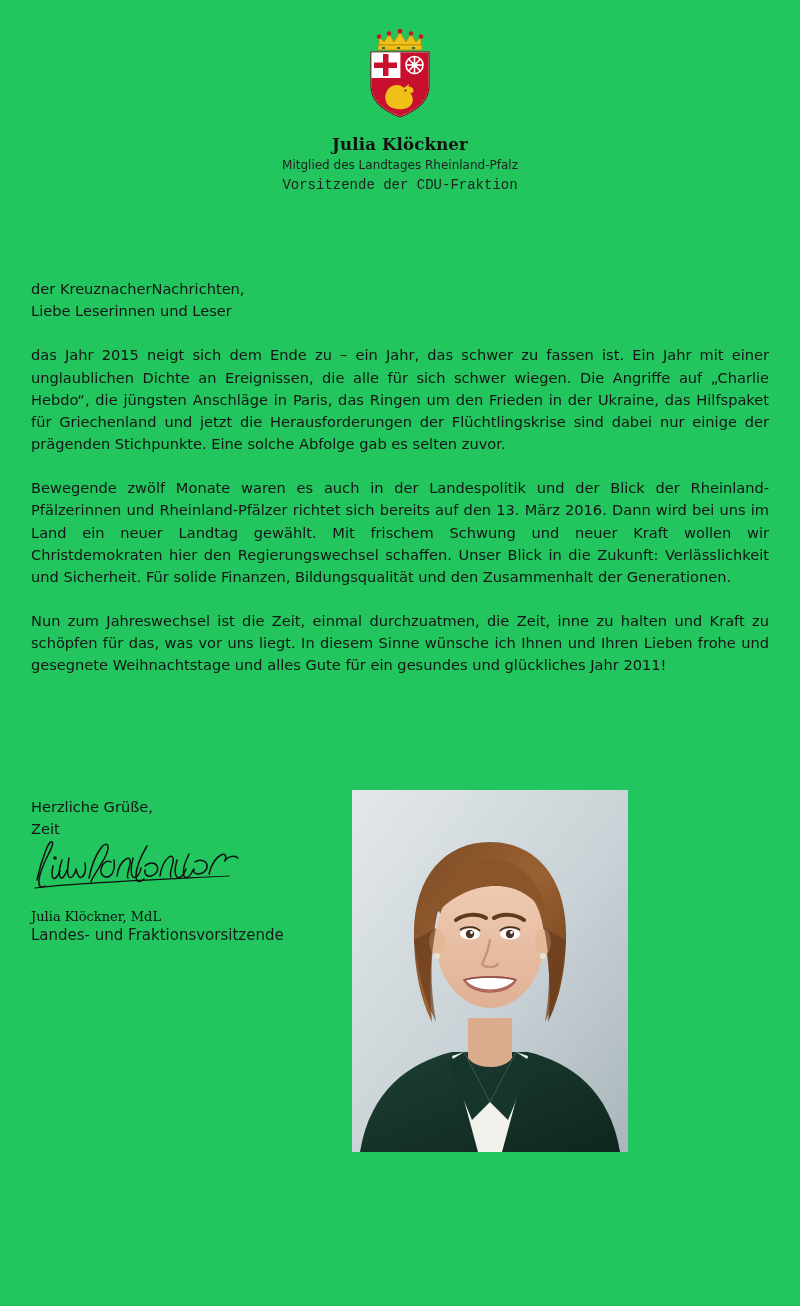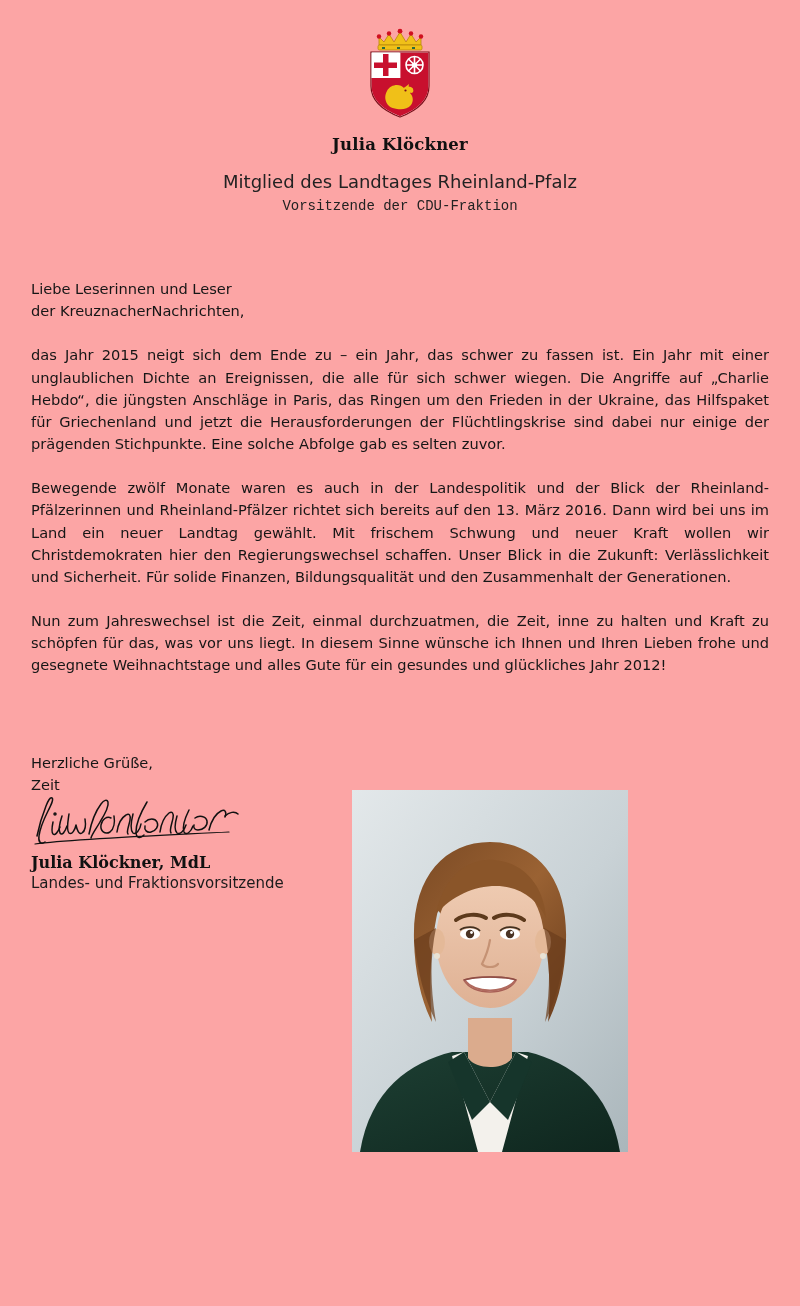--- a/index.html
+++ b/index.html
@@ -12,21 +12,21 @@
     height: 1306px;
     position: relative;
     font-family: "DejaVu Sans", sans-serif;
     color: #1a1a1a;
     overflow: hidden;
   }
   .page {
     width: 800px;
     height: 1306px;
     position: relative;
-    background: #fca5a5;
+    background: #22c55e;
     box-sizing: border-box;
   }
 
   
   .crest-wrap {
     width: 100%;
     display: flex;
     justify-content: center;
     padding-top: 28px;
   }
@@ -43,24 +43,24 @@
   .lh-name {
     font-family: "DejaVu Serif", serif;
     font-weight: bold;
     font-size: 16.5px;
     letter-spacing: .2px;
     color: #111;
     line-height: 1.3;
   }
   .lh-line {
     font-family: "DejaVu Sans", sans-serif;
-    font-size: 18px;
+    font-size: 12px;
     color: #222;
     line-height: 1.45;
-    margin-top: 14px;
+    margin-top: 2px;
   }
   .lh-line2 {
     font-family: Liberation Mono, monospace;
     font-size: 14px;
     color: #222;
     line-height: 1.45;
   }
 
   
   .body-copy {
@@ -81,38 +81,38 @@
     margin: 0 0 22px 0;
     text-align: justify;
     text-justify: inter-word;
   }
   .para:last-child { margin-bottom: 0; }
 
   
   .sign-block {
     position: absolute;
     left: 31px;
-    top: 752px;
+    top: 796px;
     width: 300px;
   }
   .sign-greet {
     font-size: 14.6px;
     line-height: 1.5;
     color: #161616;
   }
   .sig-svg {
     display: block;
     margin: -4px 0 0 -2px;
   }
   .sign-name {
     font-family: "DejaVu Serif", serif;
-    font-weight: bold;
-    font-size: 16px;
+    font-weight: normal;
+    font-size: 13px;
     color: #111;
-    margin-top: 0px;
+    margin-top: 12px;
     line-height: 1.35;
   }
   .sign-role,
   .sign-party,
   .sign-url {
     font-size: 15px;
     line-height: 1.38;
     color: #1b1b1b;
   }
 
@@ -176,26 +176,26 @@
   </div>
 
   <div class="letterhead">
     <div class="lh-name">Julia Klöckner</div>
     <div class="lh-line">Mitglied des Landtages Rheinland-Pfalz</div>
     <div class="lh-line2">Vorsitzende der CDU-Fraktion</div>
   </div>
 
   <div class="body-copy">
     <div class="salutation">
+      <div>der KreuznacherNachrichten,</div>
       <div>Liebe Leserinnen und Leser</div>
-      <div>der KreuznacherNachrichten,</div>
     </div>
     <p class="para">das Jahr 2015 neigt sich dem Ende zu – ein Jahr, das schwer zu fassen ist. Ein Jahr mit einer unglaublichen Dichte an Ereignissen, die alle für sich schwer wiegen. Die Angriffe auf „Charlie Hebdo“, die jüngsten Anschläge in Paris, das Ringen um den Frieden in der Ukraine, das Hilfspaket für Griechenland und jetzt die Herausforderungen der Flüchtlingskrise sind dabei nur einige der prägenden Stichpunkte. Eine solche Abfolge gab es selten zuvor.</p>
     <p class="para">Bewegende zwölf Monate waren es auch in der Landespolitik und der Blick der Rheinland-Pfälzerinnen und Rheinland-Pfälzer richtet sich bereits auf den 13. März 2016. Dann wird bei uns im Land ein neuer Landtag gewählt. Mit frischem Schwung und neuer Kraft wollen wir Christdemokraten hier den Regierungswechsel schaffen. Unser Blick in die Zukunft: Verlässlichkeit und Sicherheit. Für solide Finanzen, Bildungsqualität und den Zusammenhalt der Generationen.</p>
-    <p class="para">Nun zum Jahreswechsel ist die Zeit, einmal durchzuatmen, die Zeit, inne zu halten und Kraft zu schöpfen für das, was vor uns liegt. In diesem Sinne wünsche ich Ihnen und Ihren Lieben frohe und gesegnete Weihnachtstage und alles Gute für ein gesundes und glückliches Jahr 2012!</p>
+    <p class="para">Nun zum Jahreswechsel ist die Zeit, einmal durchzuatmen, die Zeit, inne zu halten und Kraft zu schöpfen für das, was vor uns liegt. In diesem Sinne wünsche ich Ihnen und Ihren Lieben frohe und gesegnete Weihnachtstage und alles Gute für ein gesundes und glückliches Jahr 2011!</p>
   </div>
 
   <div class="sign-block">
     <div class="sign-greet">Herzliche Grüße,</div>
     <div class="sign-greet">Zeit</div>
 
     <svg class="sig-svg" width="215" height="60" viewBox="0 0 215 60" aria-hidden="true">
       <g fill="none" stroke="#111" stroke-width="1.5" stroke-linecap="round" stroke-linejoin="round">
         <path d="M8 44 C10 34 13 24 17 14 C19 9 21 5 23 6 C25 7 22 13 19 19 C15 27 11 36 10 44 C9 50 12 53 16 50"></path>
         <path d="M24 30 C23 35 22 40 24 42 C26 44 29 40 31 35"></path>

